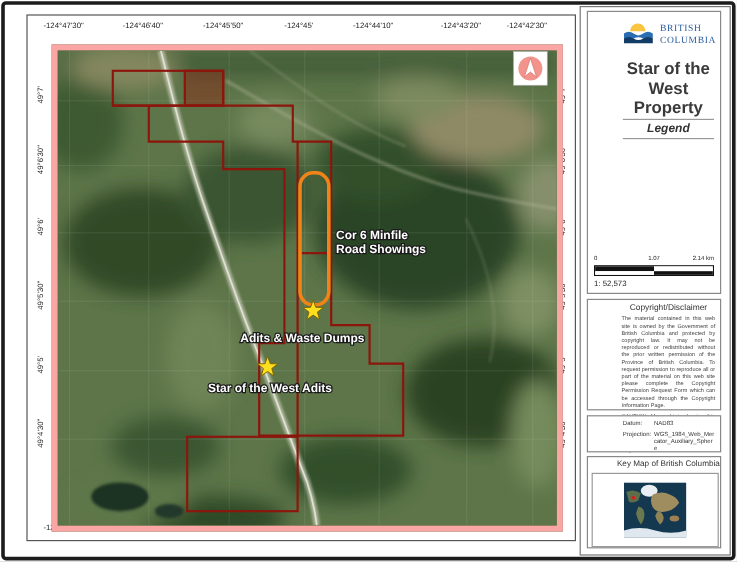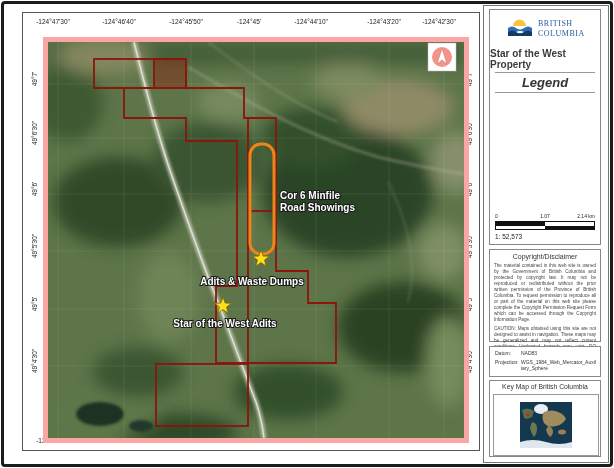--- a/index.html
+++ b/index.html
@@ -5,29 +5,29 @@
   html,body{margin:0;padding:0;background:#e8e8e8;}
   .page{position:relative;width:614px;height:468px;background:#fff;font-family:"Liberation Sans",sans-serif;overflow:hidden;}
   .page-border{position:absolute;left:1px;top:1px;right:1px;bottom:1px;border:3px solid #1c1c1c;border-radius:4px;pointer-events:none;z-index:50;}
   
   .map-frame{position:absolute;left:22px;top:12px;width:456px;height:437px;border:1px solid #555;background:#fff;}
   .map-inner{position:absolute;left:20px;top:24px;width:416px;height:396px;border:5px solid #fca5a5;overflow:hidden;background:#57713f;}
   .lon-label{position:absolute;font-size:6.5px;color:#222;transform:translateX(-50%);white-space:nowrap;}
   .lat-label{position:absolute;font-size:6.5px;color:#222;transform:translate(-50%,-50%) rotate(-90deg);white-space:nowrap;}
   
   .sidebar{position:absolute;left:483px;top:5px;width:124px;height:456px;border:1px solid #777;background:#fff;}
-  .panel{position:absolute;left:5px;width:112px;border:1px solid #888;background:#fff;box-sizing:border-box;}
+  .panel{position:absolute;left:5px;width:112px;border:1px solid #888;background:#fff;box-sizing:border-box;padding-left:24px;}
   .p1{top:3px;height:236px;}
   .p2{top:243px;height:93px;}
   .p3{top:340px;height:31px;}
   .p4{top:374px;height:77px;}
   .p1 .logo-wrap{text-align:center;margin-top:5px;}
-  .map-title{font-size:10px;font-weight:bold;color:#3a3a3a;margin-top:3px;}
+  .map-title{font-size:14px;font-weight:bold;color:#3a3a3a;text-align:center;margin-top:3px;}
   .rule{border:0;border-top:1px solid #999;margin:2px 5px;}
-  .legend-head{font-size:13px;font-weight:bold;font-style:italic;color:#333;text-align:center;margin-top:2px;}
+  .legend-head{font-size:10px;font-weight:bold;font-style:italic;color:#333;text-align:center;margin-top:2px;}
   .scalebar{position:absolute;left:5px;top:203px;width:100px;}
   .sb-ticks{position:relative;height:8px;font-size:5px;color:#222;}
   .sb-t0{position:absolute;left:0;top:0;}
   .sb-t1{position:absolute;left:50%;top:0;transform:translateX(-50%);}
   .sb-t2{position:absolute;right:0;top:0;}
   .sb-bar{width:98px;height:7px;border:1px solid #111;display:grid;grid-template-columns:1fr 1fr;grid-template-rows:1fr 1fr;}
   .sb-bar div{border:0;}
   .c-b{background:#111;} .c-w{background:#fff;}
   .sb-ratio{font-size:6.5px;color:#222;margin-top:3px;}
   .cp-head{font-size:7px;color:#333;text-align:center;margin-top:3px;}

